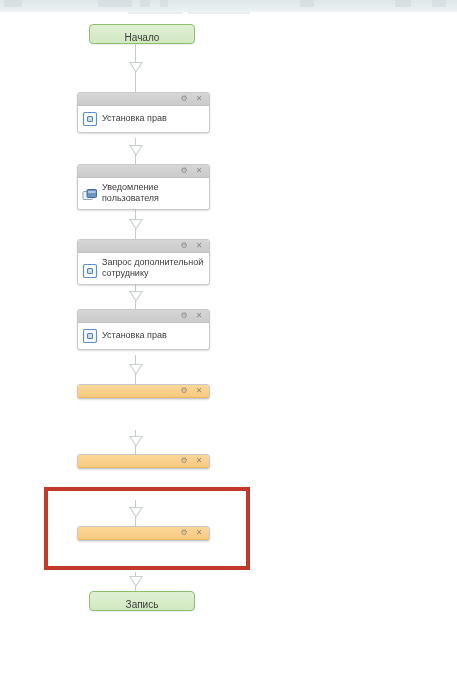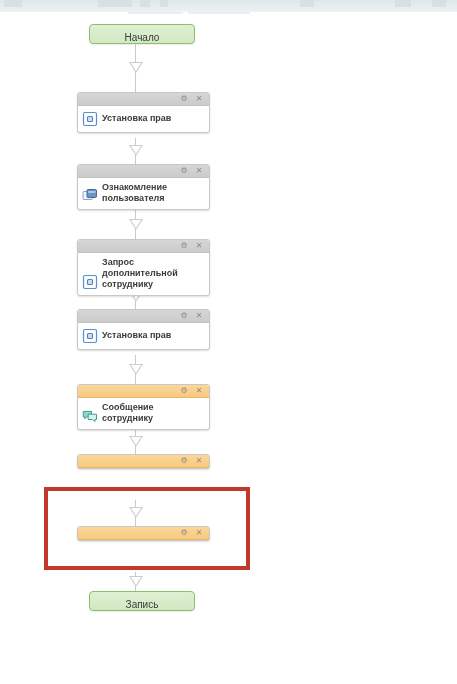--- a/index.html
+++ b/index.html
@@ -92,21 +92,20 @@
   }
   .node-icon{
     width:16px;height:16px;flex:0 0 16px;
     margin-right:4px;margin-top:1px;
     align-self:flex-end;
   }
   .node-label{
     font-size:9px;color:#3b3b3b;line-height:11px;
     flex:1 1 auto;
     word-break:break-word;
-    font-weight:bold;
   }
 
   
   .conn{
     position:absolute;width:14px;
     left:0;top:0;
   }
   .conn .line{
     position:absolute;left:6px;top:0;width:1px;height:100%;
     background:#c4cbcd;
@@ -235,21 +234,21 @@
           <span class="hd-icon">
             <span class="close-glyph">✕</span>
           </span>
         </div>
         <div class="node-body">
           <span class="node-icon"><svg viewBox="0 0 16 16" width="16" height="16">
               <rect x="1" y="3.5" width="9.5" height="8" rx="1" fill="#eef3fa" stroke="#8fa3bb" stroke-width="1"></rect>
               <rect x="5" y="1.5" width="9.5" height="8" rx="1" fill="#6d93c4" stroke="#3f6b9e" stroke-width="1"></rect>
               <rect x="6" y="3.2" width="7.5" height="1.6" fill="#bcd2ea"></rect>
             </svg></span>
-          <span class="node-label">Ознакомление пользователя</span>
+          <span class="node-label">Уведомление пользователя</span>
         </div>
       </div>
       <div class="node" style="left: 77px; top: 221px;">
         <div class="node-head">
           <span class="hd-icon">
             <span class="gear-glyph">⚙</span>
           </span>
           <span class="hd-icon">
             <span class="close-glyph">✕</span>
           </span>
@@ -281,27 +280,20 @@
       </div>
       <div class="node orange" style="left: 77px; top: 366px;">
         <div class="node-head">
           <span class="hd-icon">
             <span class="gear-glyph">⚙</span>
           </span>
           <span class="hd-icon">
             <span class="close-glyph">✕</span>
           </span>
         </div>
-        <div class="node-body">
-          <span class="node-icon"><svg viewBox="0 0 16 16" width="16" height="16">
-              <path d="M1.2 3.4h8.3v5.3H5.2L2.6 10.7V8.7H1.2z" fill="#8fd6cf" stroke="#3f9e93" stroke-width="1"></path>
-              <path d="M6.2 6.2h8.3v5.3h-1.4v2l-2.6-2H6.2z" fill="#d9f3ef" stroke="#3f9e93" stroke-width="1"></path>
-            </svg></span>
-          <span class="node-label">Сообщение сотруднику</span>
-        </div>
       </div>
       <div class="node orange" style="left: 77px; top: 436px;">
         <div class="node-head">
           <span class="hd-icon">
             <span class="gear-glyph">⚙</span>
           </span>
           <span class="hd-icon">
             <span class="close-glyph">✕</span>
           </span>
         </div>

